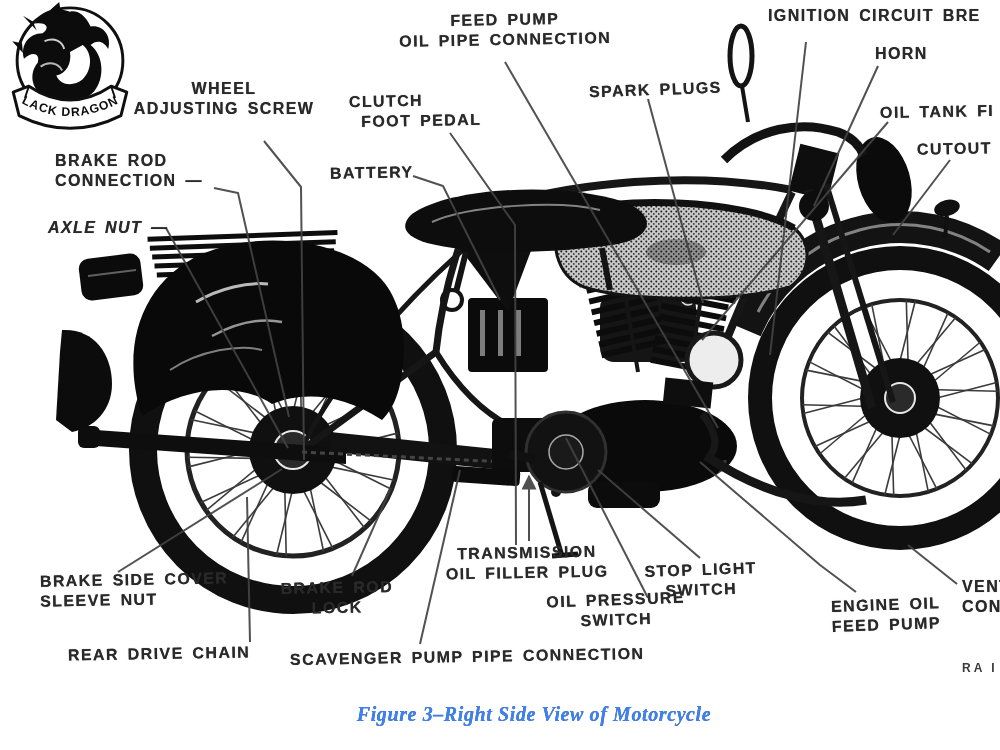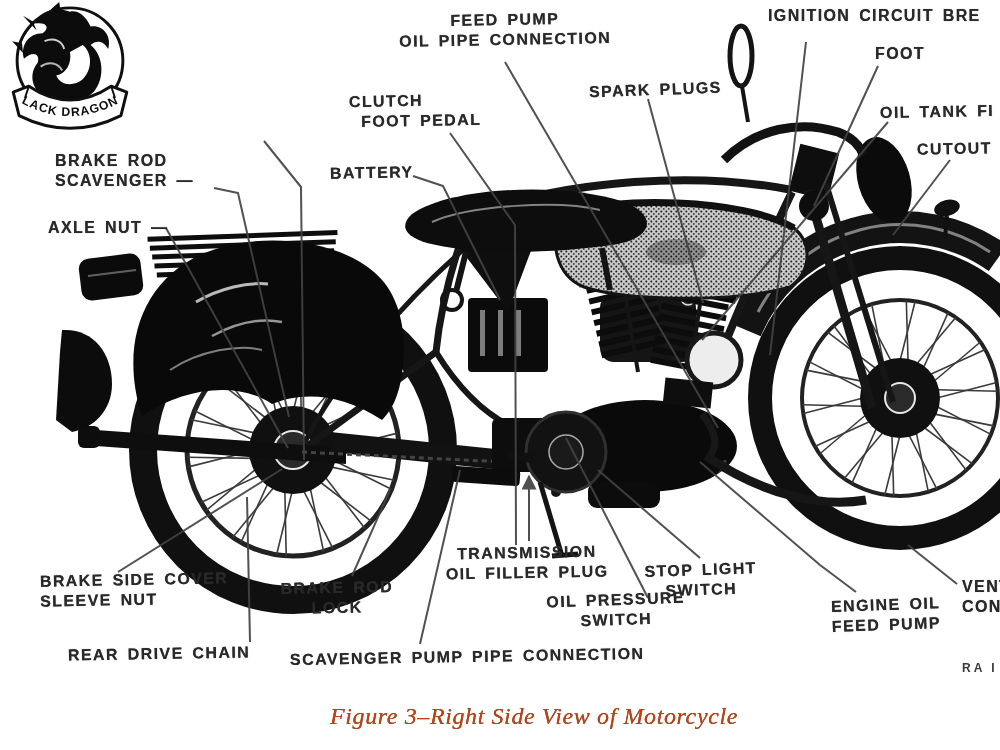--- a/index.html
+++ b/index.html
@@ -15,21 +15,21 @@
     font-weight:700;font-size:16px;letter-spacing:1.4px;word-spacing:3px;
     color:#292929;line-height:1.25;white-space:pre;
     text-shadow:0 0 .7px rgba(45,45,45,.85);
   }
   #labels .label.center{text-align:center;}
   #labels .subline{font-size:13.5px;letter-spacing:.6px;font-weight:700;}
   .leader{fill:none;stroke:#424242;stroke-width:2;stroke-linejoin:round;opacity:.92;}
   .spoke{stroke:#3b3b3b;stroke-width:1.6;}
   .caption{
     position:absolute;font-family:"Liberation Serif",serif;font-style:italic;
-    font-weight:400;font-size:24px;letter-spacing:.6px;color:#c2410c;
+    font-weight:700;font-size:20px;letter-spacing:.6px;color:#3b82f6;
     transform:translateX(-50%);white-space:pre;
     text-shadow:0 0 .6px rgba(30,30,30,.8);
   }
   .plate-code{
     position:absolute;font-weight:700;font-size:12px;letter-spacing:3px;
     color:#3a3a3a;white-space:pre;
   }
 </style>
 </head>
 <body>
@@ -264,29 +264,29 @@
     <path d="M24,86 L20,98 M108,86 L112,98" stroke="#0f0f0f" stroke-width="2"></path>
     <path id="bannerPath" d="M16,103 Q66,130 116,103" fill="none"></path>
     <text font-family="Liberation Sans, sans-serif" font-size="12.5" font-weight="700" letter-spacing="1" fill="#0c0c0c">
       <textPath href="#bannerPath" startOffset="50%" text-anchor="middle">BLACK DRAGONS</textPath>
     </text>
   </svg>
 
   <div id="labels">
       <div class="label center" style="left: 505px; top: 10px; transform: translateX(-50%) rotate(-1deg);"><div>FEED PUMP</div><div>OIL PIPE CONNECTION</div></div>
       <div class="label" style="left: 768px; top: 6px;"><div>IGNITION CIRCUIT BRE</div></div>
-      <div class="label" style="left: 875px; top: 44px;"><div>FOOT</div></div>
-      <div class="label center" style="left: 224px; top: 79px; transform: translateX(-50%);"></div>
+      <div class="label" style="left: 875px; top: 44px;"><div>HORN</div></div>
+      <div class="label center" style="left: 224px; top: 79px; transform: translateX(-50%);"><div>WHEEL</div><div>ADJUSTING SCREW</div></div>
       <div class="label" style="left: 349px; top: 91px; transform: rotate(-1deg);"><div>CLUTCH</div><div style="margin-left: 12px;">FOOT PEDAL</div></div>
       <div class="label" style="left: 589px; top: 80px; transform: rotate(-2deg);"><div>SPARK PLUGS</div></div>
       <div class="label" style="left: 880px; top: 102px; transform: rotate(-1deg);"><div>OIL TANK FI</div></div>
       <div class="label" style="left: 917px; top: 139px; transform: rotate(-1deg);"><div>CUTOUT</div></div>
-      <div class="label" style="left: 55px; top: 151px;"><div>BRAKE ROD</div><div>SCAVENGER —</div></div>
+      <div class="label" style="left: 55px; top: 151px;"><div>BRAKE ROD</div><div>CONNECTION —</div></div>
       <div class="label" style="left: 330px; top: 163px; transform: rotate(-1deg);"><div>BATTERY</div></div>
-      <div class="label" style="left: 48px; top: 218px;"><div>AXLE NUT —</div></div>
+      <div class="label" style="left: 48px; top: 218px; font-style: italic;"><div>AXLE NUT —</div></div>
       <div class="label" style="left: 40px; top: 570px; transform: rotate(-1deg);"><div>BRAKE SIDE COVER</div><div>SLEEVE NUT</div></div>
       <div class="label center" style="left: 337px; top: 578px; transform: translateX(-50%) rotate(-1deg);"><div>BRAKE ROD</div><div>LOCK</div></div>
       <div class="label center" style="left: 527px; top: 543px; transform: translateX(-50%) rotate(-1deg);"><div>TRANSMISSION</div><div>OIL FILLER PLUG</div></div>
       <div class="label center" style="left: 701px; top: 560px; transform: translateX(-50%) rotate(-2deg);"><div>STOP LIGHT</div><div>SWITCH</div></div>
       <div class="label center" style="left: 616px; top: 590px; transform: translateX(-50%) rotate(-2deg);"><div>OIL PRESSURE</div><div>SWITCH</div></div>
       <div class="label center" style="left: 886px; top: 595px; transform: translateX(-50%) rotate(-2deg);"><div>ENGINE OIL</div><div>FEED PUMP</div></div>
       <div class="label" style="left: 962px; top: 577px;"><div>VENT</div><div>CONNE</div></div>
       <div class="label" style="left: 68px; top: 644px; transform: rotate(-1deg);"><div>REAR DRIVE CHAIN</div></div>
       <div class="label" style="left: 290px; top: 647px; transform: rotate(-1deg);"><div>SCAVENGER PUMP PIPE CONNECTION</div></div>
     </div>

